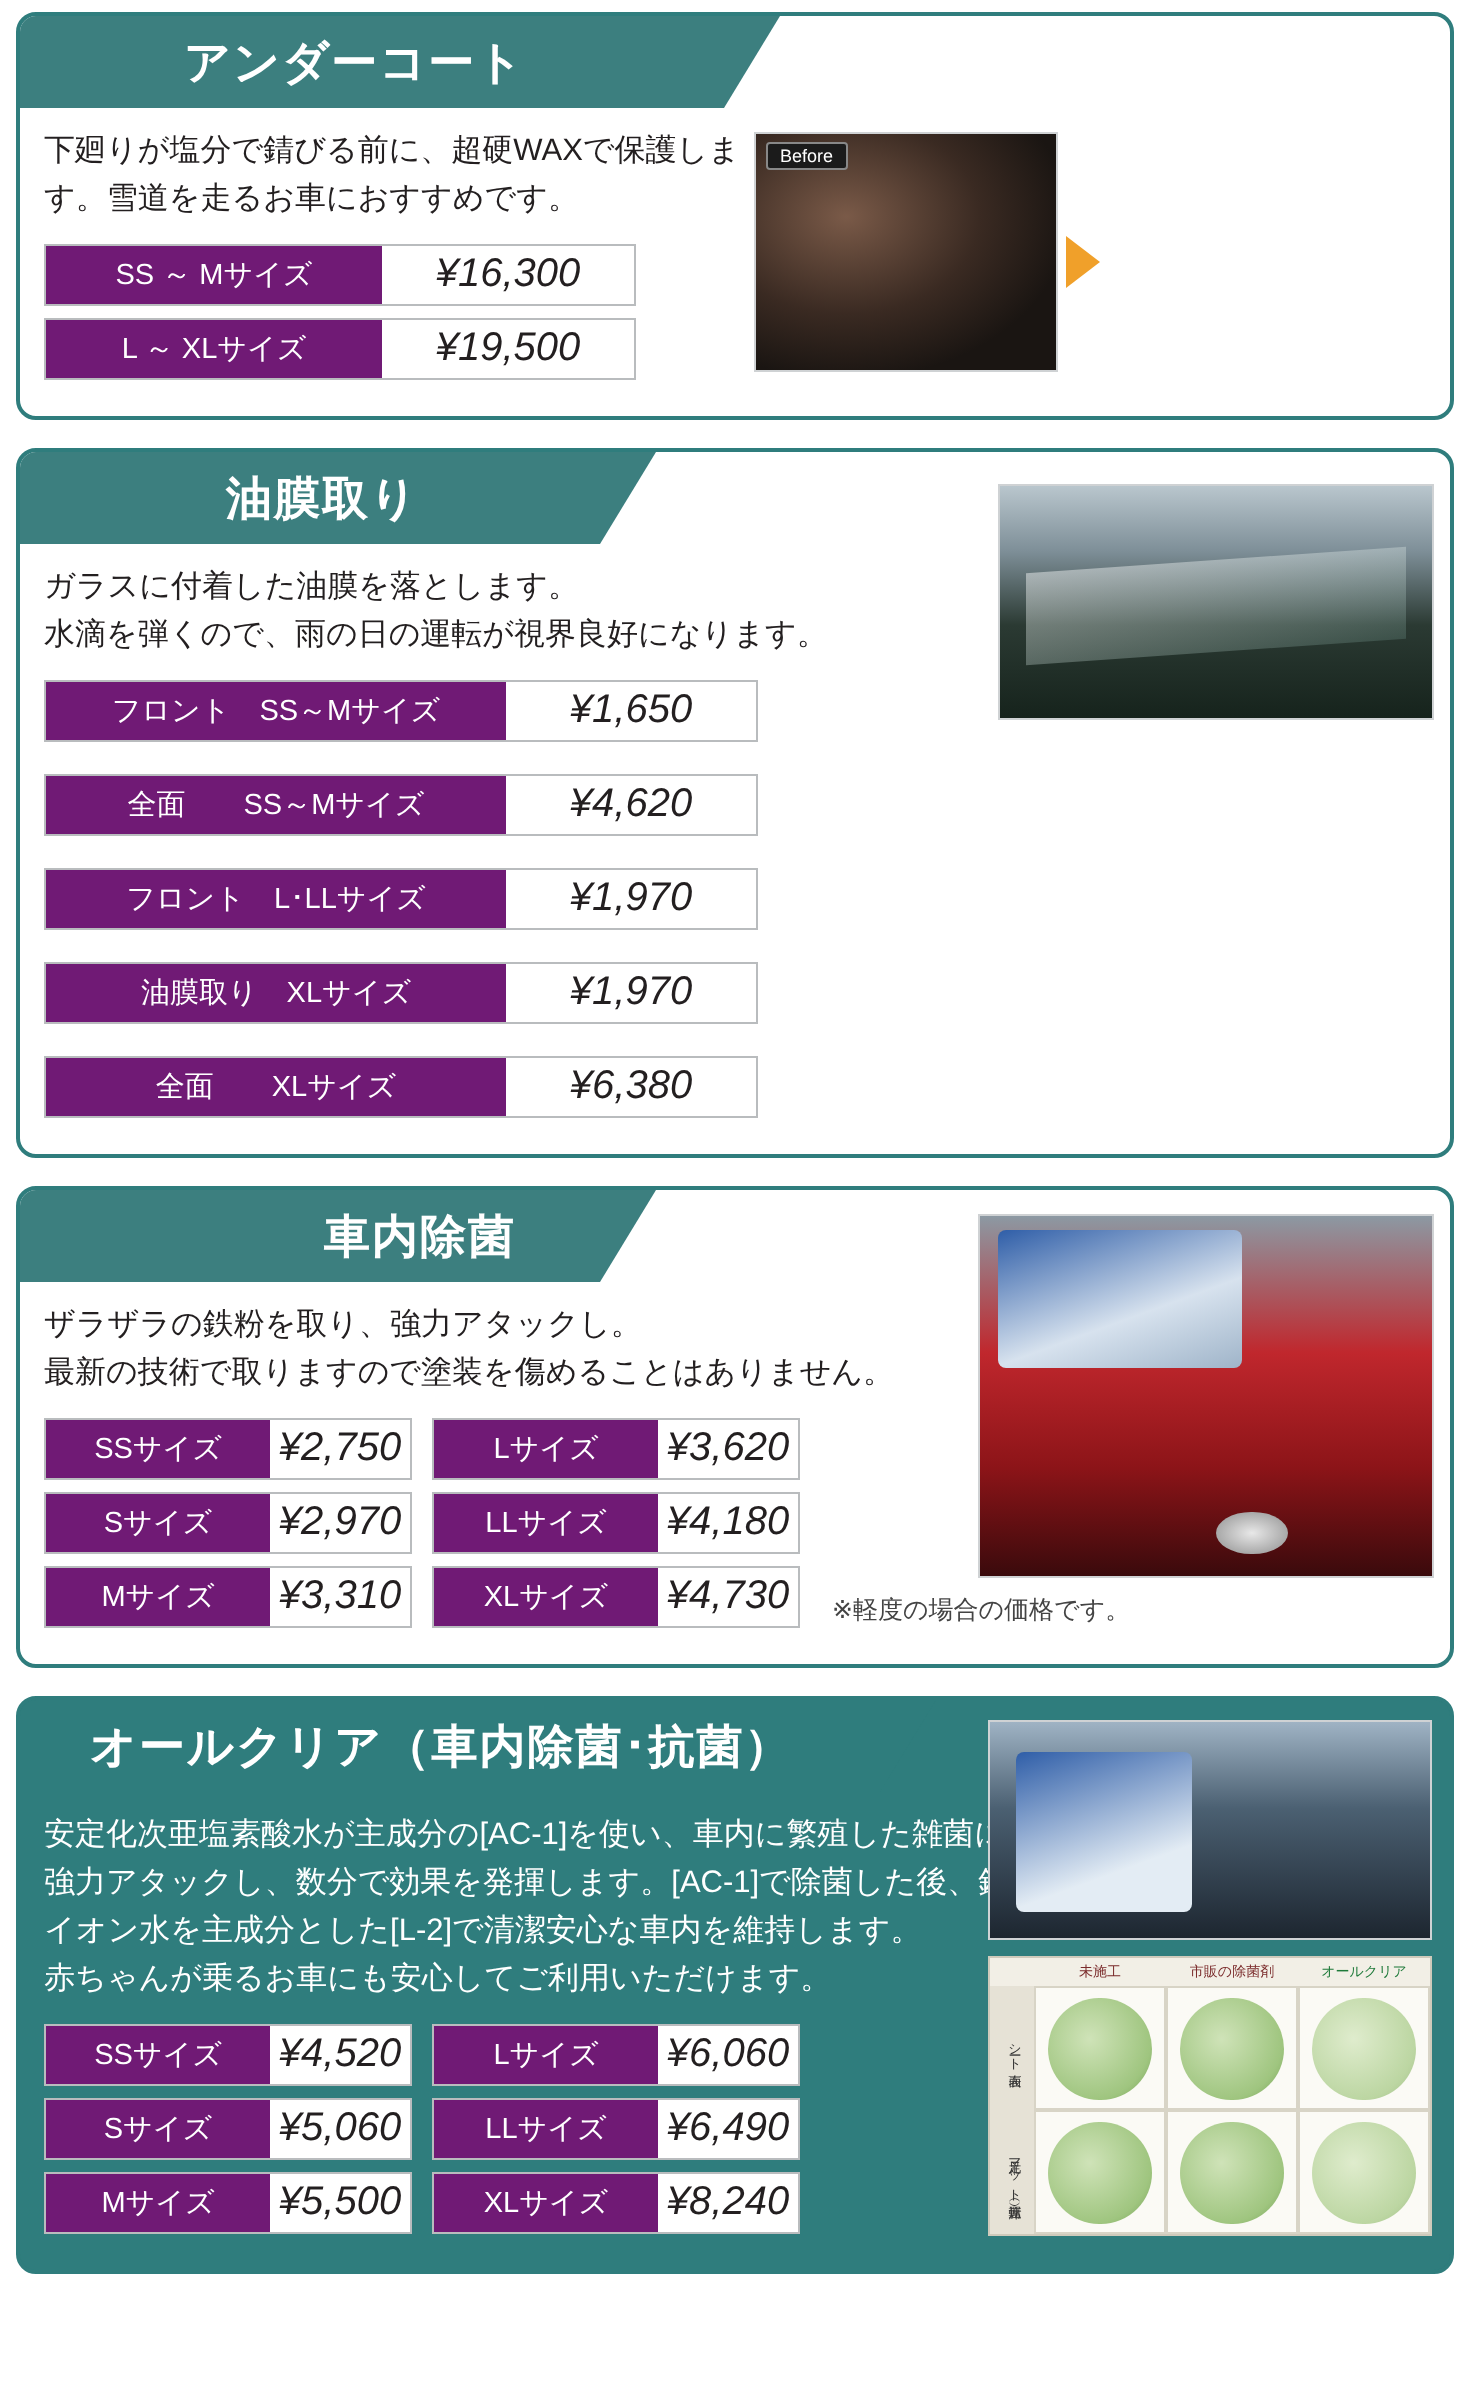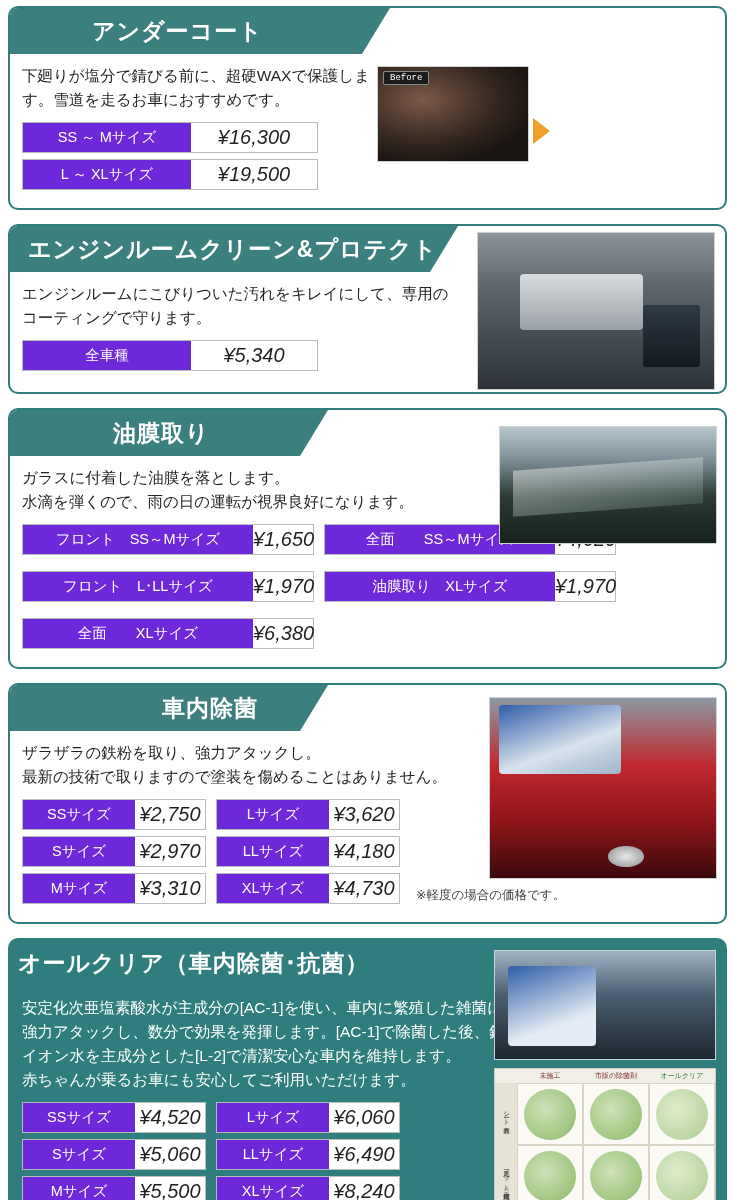--- a/index.html
+++ b/index.html
@@ -64,40 +64,40 @@
   .prow {
     display: flex;
     width: 296px;
     height: 31px;
     margin-bottom: 6px;
     border: 1px solid #b9bcbe;
     background: #ffffff;
   }
   .prow .lbl {
     flex: 0 0 168px;
-    background: #6d28d9;
+    background: #701a75;
     color: #fff;
     font-size: 14.5px;
     display: flex;
     align-items: center;
     justify-content: center;
     white-space: nowrap;
   }
   .prow .val {
     flex: 1;
     display: flex;
     align-items: center;
     justify-content: center;
     font-size: 20px;
     color: #231f20;
     font-style: italic;
   }
 
   .twocol { display: flex; gap: 10px; flex-wrap: wrap; }
-  .twocol .prow { width: 292px; }
+  .twocol .prow { width: 357px; }
   .twocol .prow .lbl { flex: 0 0 230px; }
 
   .grid2 { display: flex; gap: 10px; }
   .grid2 .col .prow { width: 184px; }
   .grid2 .col .prow .lbl { flex: 0 0 112px; }
 
   .note {
     font-size: 12.5px;
     color: #444;
     align-self: flex-end;
@@ -117,25 +117,24 @@
     border-radius: 2px;
     border: 1px solid #888;
     z-index: 4;
   }
 
   
   .c1 .body { display: flex; }
   .c1 .left { width: 355px; }
   .c1 .right { position: relative; flex: 1; display: flex; align-items: flex-start; gap: 4px; padding-top: 2px; }
   .ph-under {
-    width: 152px; height: 96px;
+    width: 152px; height: 120px;
     background:
       radial-gradient(ellipse at 30% 35%, #7a5a48 0%, #3a2a22 45%, #1a1512 75%),
       linear-gradient(160deg,#6e5243,#241a15);
-    font-family: Liberation Mono, monospace;
   }
   .ph-under.after {
     background:
       radial-gradient(ellipse at 45% 40%, #4a5358 0%, #222a30 50%, #0d1114 80%),
       linear-gradient(160deg,#39434a,#10161a);
   }
   .arrow {
     width: 0; height: 0;
     border-left: 17px solid #f0a02a;
     border-top: 13px solid transparent;
@@ -274,38 +273,20 @@
       </div>
       <div class="right">
         <div class="photo ph-under">
           <span class="tag">Before</span>
         </div>
         <div class="arrow"></div>
       </div>
     </div>
   </div>
 
-  <div class="card c2">
-    <div class="hdr">
-      <div class="band" style="width:420px"></div>
-      <div class="title" style="margin-left:18px">エンジンルームクリーン&amp;プロテクト</div>
-    </div>
-    <div class="body" style="min-height:120px">
-      <div class="left">
-        <div class="desc">エンジンルームにこびりついた汚れをキレイにして、専用のコーティングで守ります。</div>
-        <div class="prices">
-          <div class="prow">
-            <div class="lbl">全車種</div>
-            <div class="val">¥5,340</div>
-          </div>
-        </div>
-      </div>
-      <div class="photo ph-engine" style="top:-40px"></div>
-    </div>
-  </div>
 
   <div class="card c3">
     <div class="hdr">
       <div class="band" style="width:290px"></div>
       <div class="title" style="margin-left:103px">油膜取り</div>
     </div>
     <div class="body">
       <div class="photo ph-glass"></div>
       <div class="desc">ガラスに付着した油膜を落とします。</div>
       <div class="desc">水滴を弾くので、雨の日の運転が視界良好になります。</div>
@@ -373,21 +354,21 @@
           </div>
         </div>
         <div class="note">※軽度の場合の価格です。</div>
       </div>
     </div>
   </div>
 
   <div class="card c5">
     <div class="hdr">
       <div class="band" style="width:430px"></div>
-      <div class="title" style="margin-left:8px">オールクリア（車内除菌･抗菌）</div>
+      <div class="title" style="margin-left:35px">オールクリア（車内除菌･抗菌）</div>
     </div>
     <div class="body">
       <div class="photo ph-clean"></div>
       <div class="photo ph-petri">
         <div class="ph-head"></div>
         <div class="ph-head">未施工</div>
         <div class="ph-head">市販の除菌剤</div>
         <div class="ph-head green">オールクリア</div>
         <div class="ph-side">シート表面</div>
         <div class="dish">

